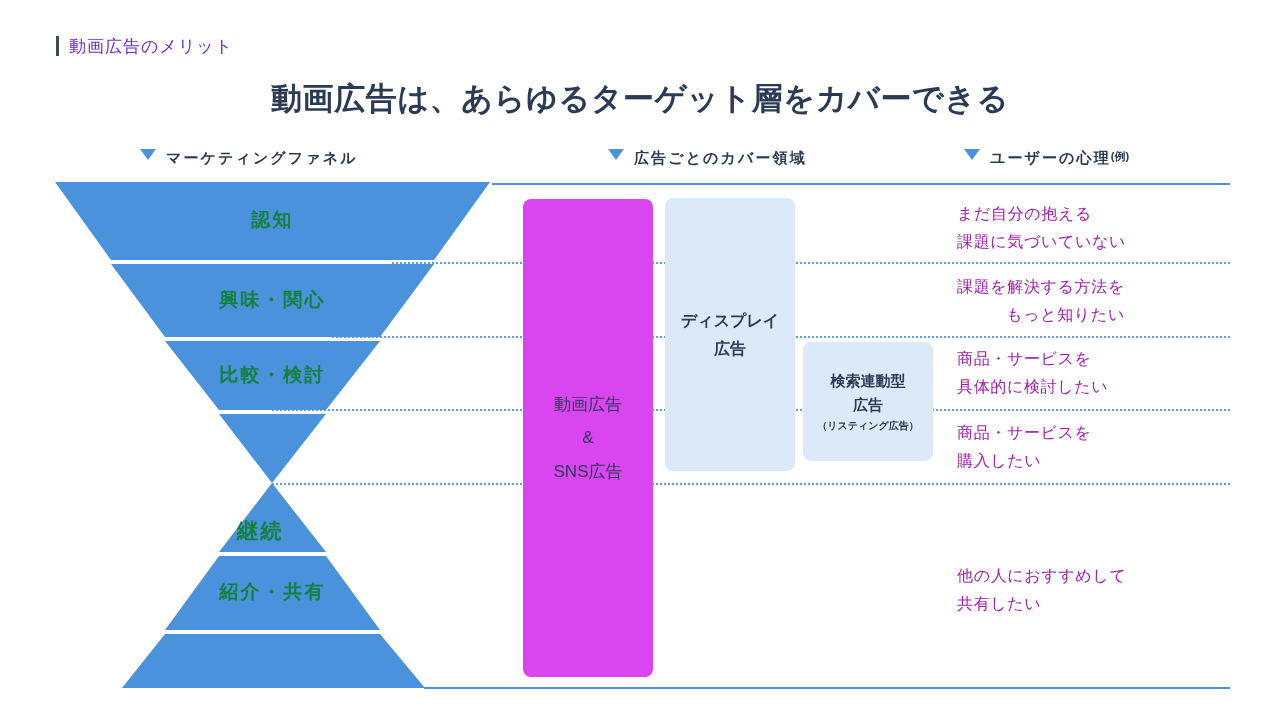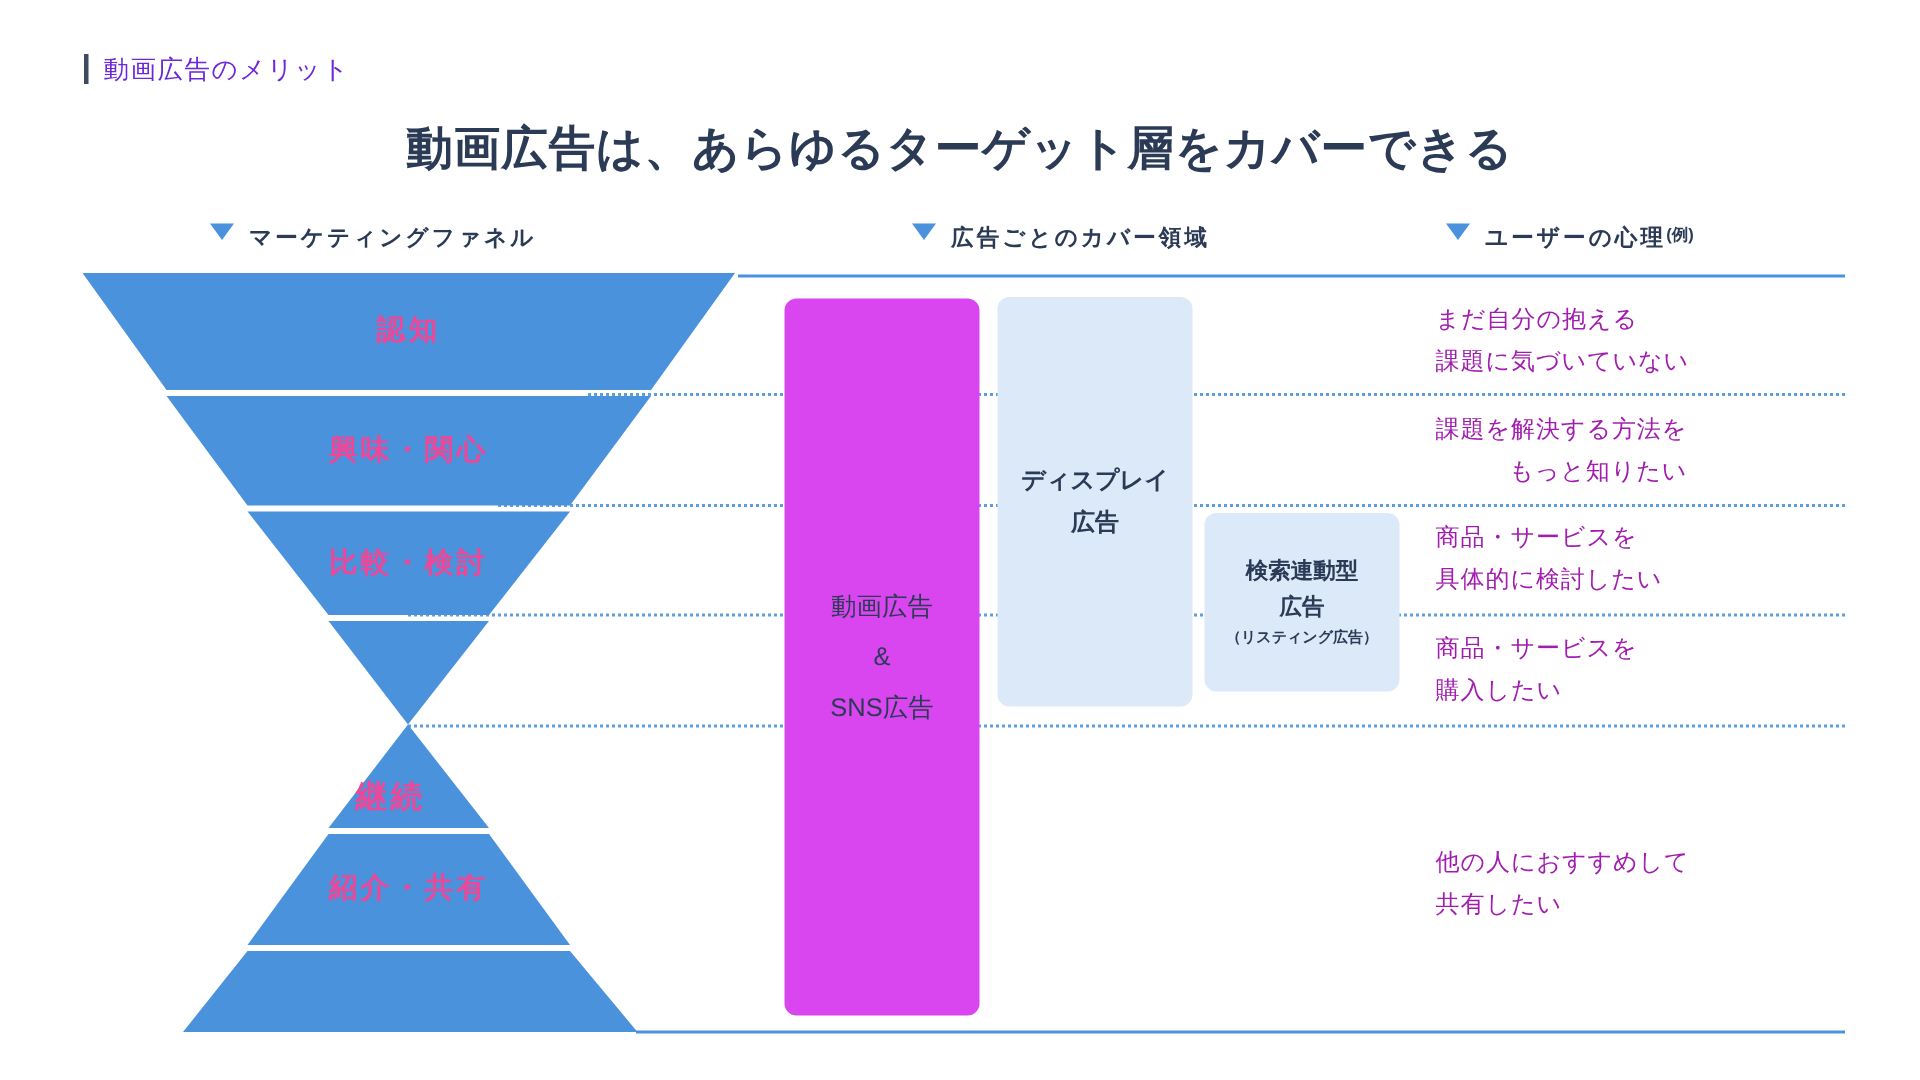--- a/index.html
+++ b/index.html
@@ -100,21 +100,21 @@
     left: 55px;
     top: 182px;
     width: 435px;
     height: 506px;
   }
   .stage {
     position: absolute;
     display: flex;
     align-items: center;
     justify-content: center;
-    color: #ec4899;
+    color: #15803d;
     font-size: 19px;
     font-weight: bold;
     letter-spacing: .12em;
     white-space: nowrap;
   }
   .stage .lbl { transform: translateY(-1px); }
 
   
   .cov-box {
     position: absolute;

